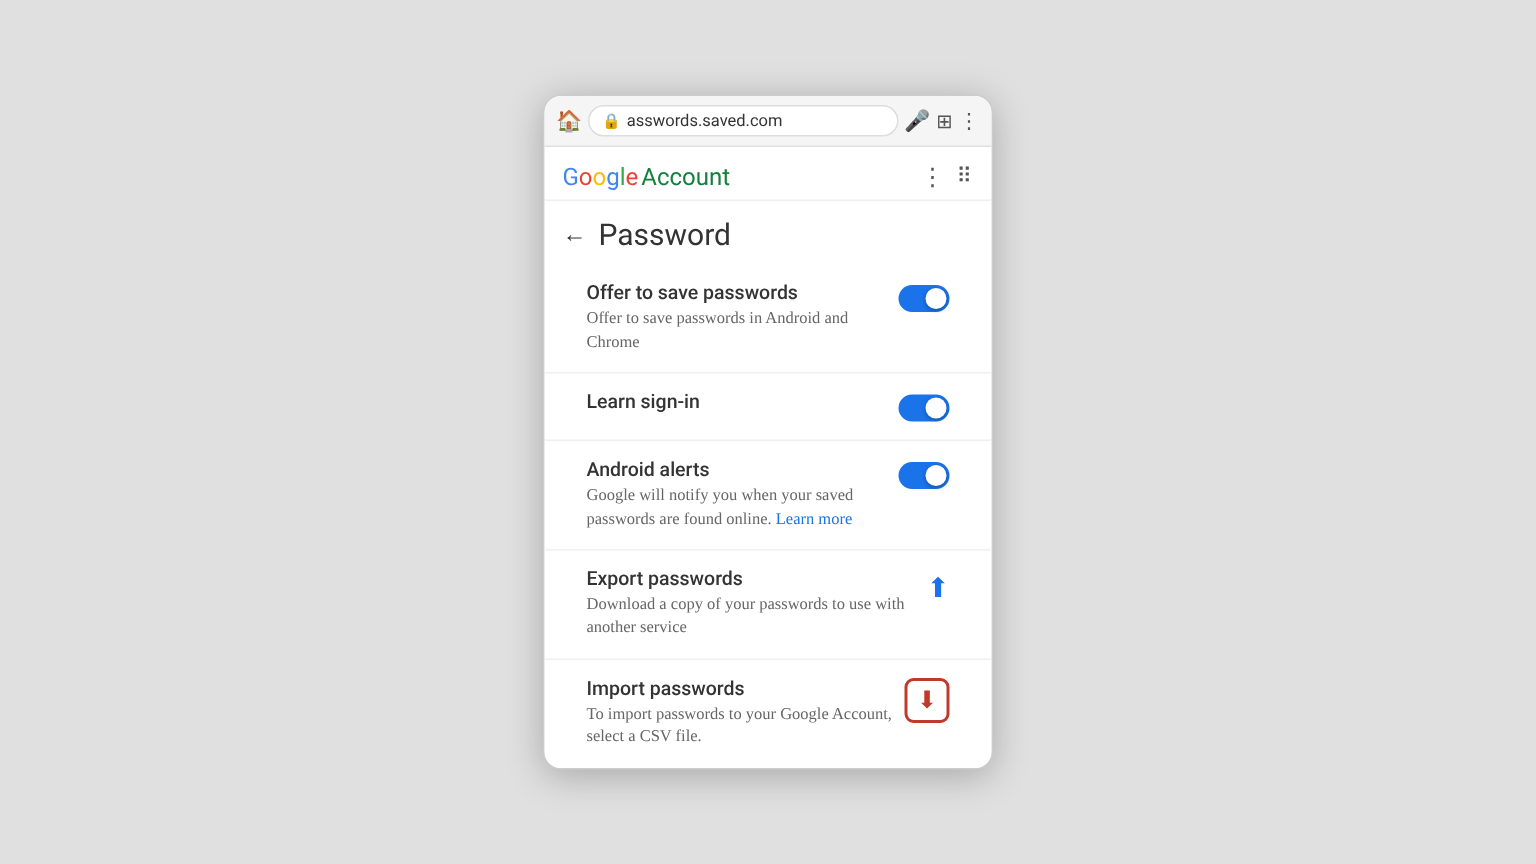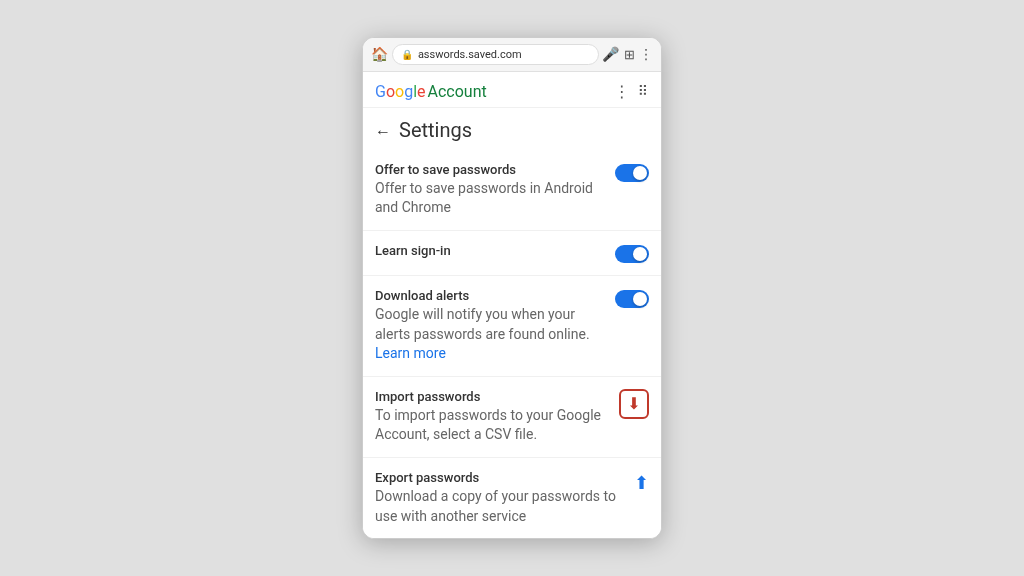--- a/index.html
+++ b/index.html
@@ -106,43 +106,44 @@
     .settings-title {
       font-size: 20px;
       color: #333;
       font-weight: 400;
     }
     
     .settings-list {
       padding: 0;
     }
     .settings-item {
-      padding: 12px 12px;
+      padding: 12px 28px;
       border-bottom: 1px solid #f0f0f0;
       display: flex;
       align-items: flex-start;
       justify-content: space-between;
       gap: 8px;
     }
     .settings-item:last-child {
       border-bottom: none;
     }
     .item-text {
       flex: 1;
     }
     .item-title {
       font-size: 13px;
       font-weight: 500;
       color: #333;
       margin-bottom: 2px;
     }
     .item-desc {
-      font-size: 14px;
+      font-size: 11px;
       color: #666;
       line-height: 1.4;
+      font-family: Liberation Serif, serif;
     }
     .item-desc a {
       color: #1a73e8;
       text-decoration: none;
     }
     
     .toggle {
       flex-shrink: 0;
       width: 34px;
       height: 18px;
@@ -219,21 +220,21 @@
         <span class="logo-account">Account</span>
       </div>
       <div class="header-icons">
         <span>⋮</span>
         <span style="font-size:14px; letter-spacing:1px;">⠿</span>
       </div>
     </div>
 
     <div class="settings-title-row">
       <span class="back-arrow">←</span>
-      <span class="settings-title">Settings</span>
+      <span class="settings-title">Password</span>
     </div>
 
     <div class="settings-list">
 
       <div class="settings-item">
         <div class="item-text">
           <div class="item-title">Offer to save passwords</div>
           <div class="item-desc">Offer to save passwords in Android and Chrome</div>
         </div>
         <div class="toggle">
@@ -243,43 +244,43 @@
       <div class="settings-item">
         <div class="item-text">
           <div class="item-title">Learn sign-in</div>
         </div>
         <div class="toggle">
         </div>
       </div>
 
       <div class="settings-item">
         <div class="item-text">
-          <div class="item-title">Download alerts</div>
+          <div class="item-title">Android alerts</div>
           <div class="item-desc">
-            <span>Google will notify you when your alerts passwords are found online.</span>
+            <span>Google will notify you when your saved passwords are found online.</span>
             <a href="#">Learn more</a>
           </div>
         </div>
         <div class="toggle">
         </div>
       </div>
 
       <div class="settings-item" style="cursor:pointer;">
         <div class="item-text">
+          <div class="item-title">Export passwords</div>
+          <div class="item-desc">Download a copy of your passwords to use with another service</div>
+        </div>
+        <span class="action-icon" style="font-size:18px; color:#1a73e8;">⬆</span>
+      </div>
+
+      <div class="settings-item" style="cursor:pointer;">
+        <div class="item-text">
           <div class="item-title">Import passwords</div>
           <div class="item-desc">To import passwords to your Google Account, select a CSV file.</div>
         </div>
         <div class="import-icon-wrapper">
           <span style="font-size:16px; color:#c0392b;">⬇</span>
         </div>
       </div>
 
-      <div class="settings-item" style="cursor:pointer;">
-        <div class="item-text">
-          <div class="item-title">Export passwords</div>
-          <div class="item-desc">Download a copy of your passwords to use with another service</div>
-        </div>
-        <span class="action-icon" style="font-size:18px; color:#1a73e8;">⬆</span>
-      </div>
-
     </div>
   </div>
 </div>
 
 </body></html>

